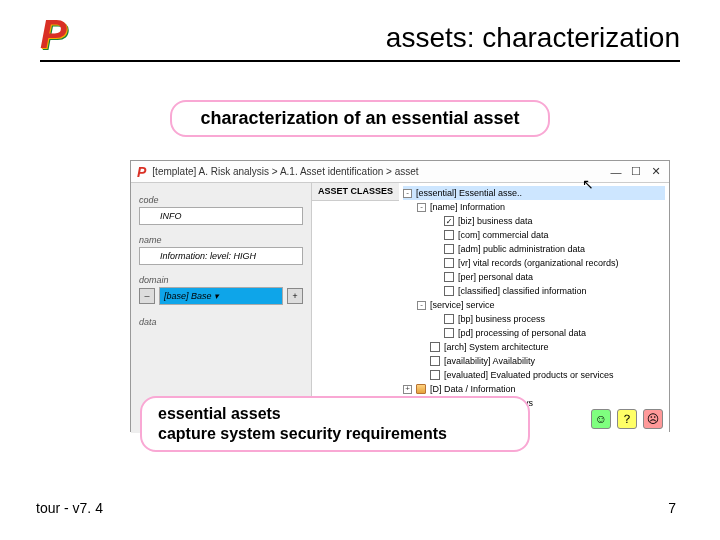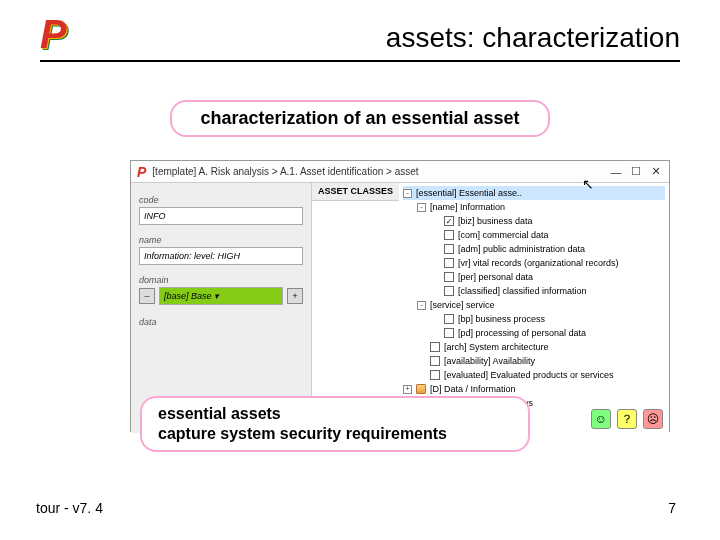--- a/index.html
+++ b/index.html
@@ -21,23 +21,23 @@
 
   .app { position: absolute; top: 160px; left: 130px; width: 540px; height: 272px; border: 1px solid #999; background: #efefef; font-size: 10px; }
   .titlebar { height: 22px; background: #fdfdfd; border-bottom: 1px solid #ccc; display: flex; align-items: center; padding: 0 6px; gap: 6px; }
   .titlebar .p-icon { color: #d93025; font-weight: bold; font-style: italic; font-size: 14px; }
   .titlebar .path { flex: 1; color: #333; font-size: 10px; white-space: nowrap; overflow: hidden; }
   .winbtn { width: 14px; height: 14px; display: inline-flex; align-items: center; justify-content: center; font-size: 11px; color: #333; }
 
   .app-body { display: flex; height: 250px; }
   .left-panel { width: 180px; padding: 6px 8px; background: #eee; font-style: italic; }
   .field-lbl { font-size: 9px; color: #555; margin-top: 6px; }
-  .field-input { width: 100%; height: 18px; border: 1px solid #aaa; background: #fff; font-size: 9px; padding: 2px 4px; margin-top: 2px; display: flex; align-items: center; }
+  .field-input { width: 100%; height: 18px; border: 1px solid #aaa; background: #fff; font-size: 9px; padding: 2px 20px; margin-top: 2px; display: flex; align-items: center; }
   .domain-row { display: flex; gap: 4px; margin-top: 2px; align-items: center; }
-  .domain-input { flex: 1; height: 18px; border: 1px solid #aaa; background: #84cc16; font-size: 9px; padding: 6px 4px; display: flex; align-items: center; }
+  .domain-input { flex: 1; height: 18px; border: 1px solid #aaa; background: #0ea5e9; font-size: 9px; padding: 6px 4px; display: flex; align-items: center; }
   .mini-btn { width: 16px; height: 16px; border: 1px solid #888; background: #ddd; font-size: 9px; display: inline-flex; align-items: center; justify-content: center; }
 
   .right-panel { flex: 1; background: #fff; border-left: 1px solid #ccc; display: flex; flex-direction: row; }
   .right-header { height: 18px; background: #eee; border-bottom: 1px solid #ccc; font-size: 9px; font-weight: bold; padding: 3px 6px; }
   .tree { flex: 1; font-size: 9px; padding: 3px 4px; overflow: hidden; color: #000; }
   .tree-row { display: flex; align-items: center; height: 14px; white-space: nowrap; }
   .indent { display: inline-block; width: 14px; }
   .toggle { width: 9px; height: 9px; border: 1px solid #888; display: inline-flex; align-items: center; justify-content: center; font-size: 8px; line-height: 1; margin-right: 4px; color: #444; background: #fff; }
   .cb { width: 10px; height: 10px; border: 1px solid #666; margin-right: 4px; display: inline-flex; align-items: center; justify-content: center; font-size: 8px; background: #fff; }
   .cb.checked::after { content: "✓"; color: #000; font-size: 8px; }

